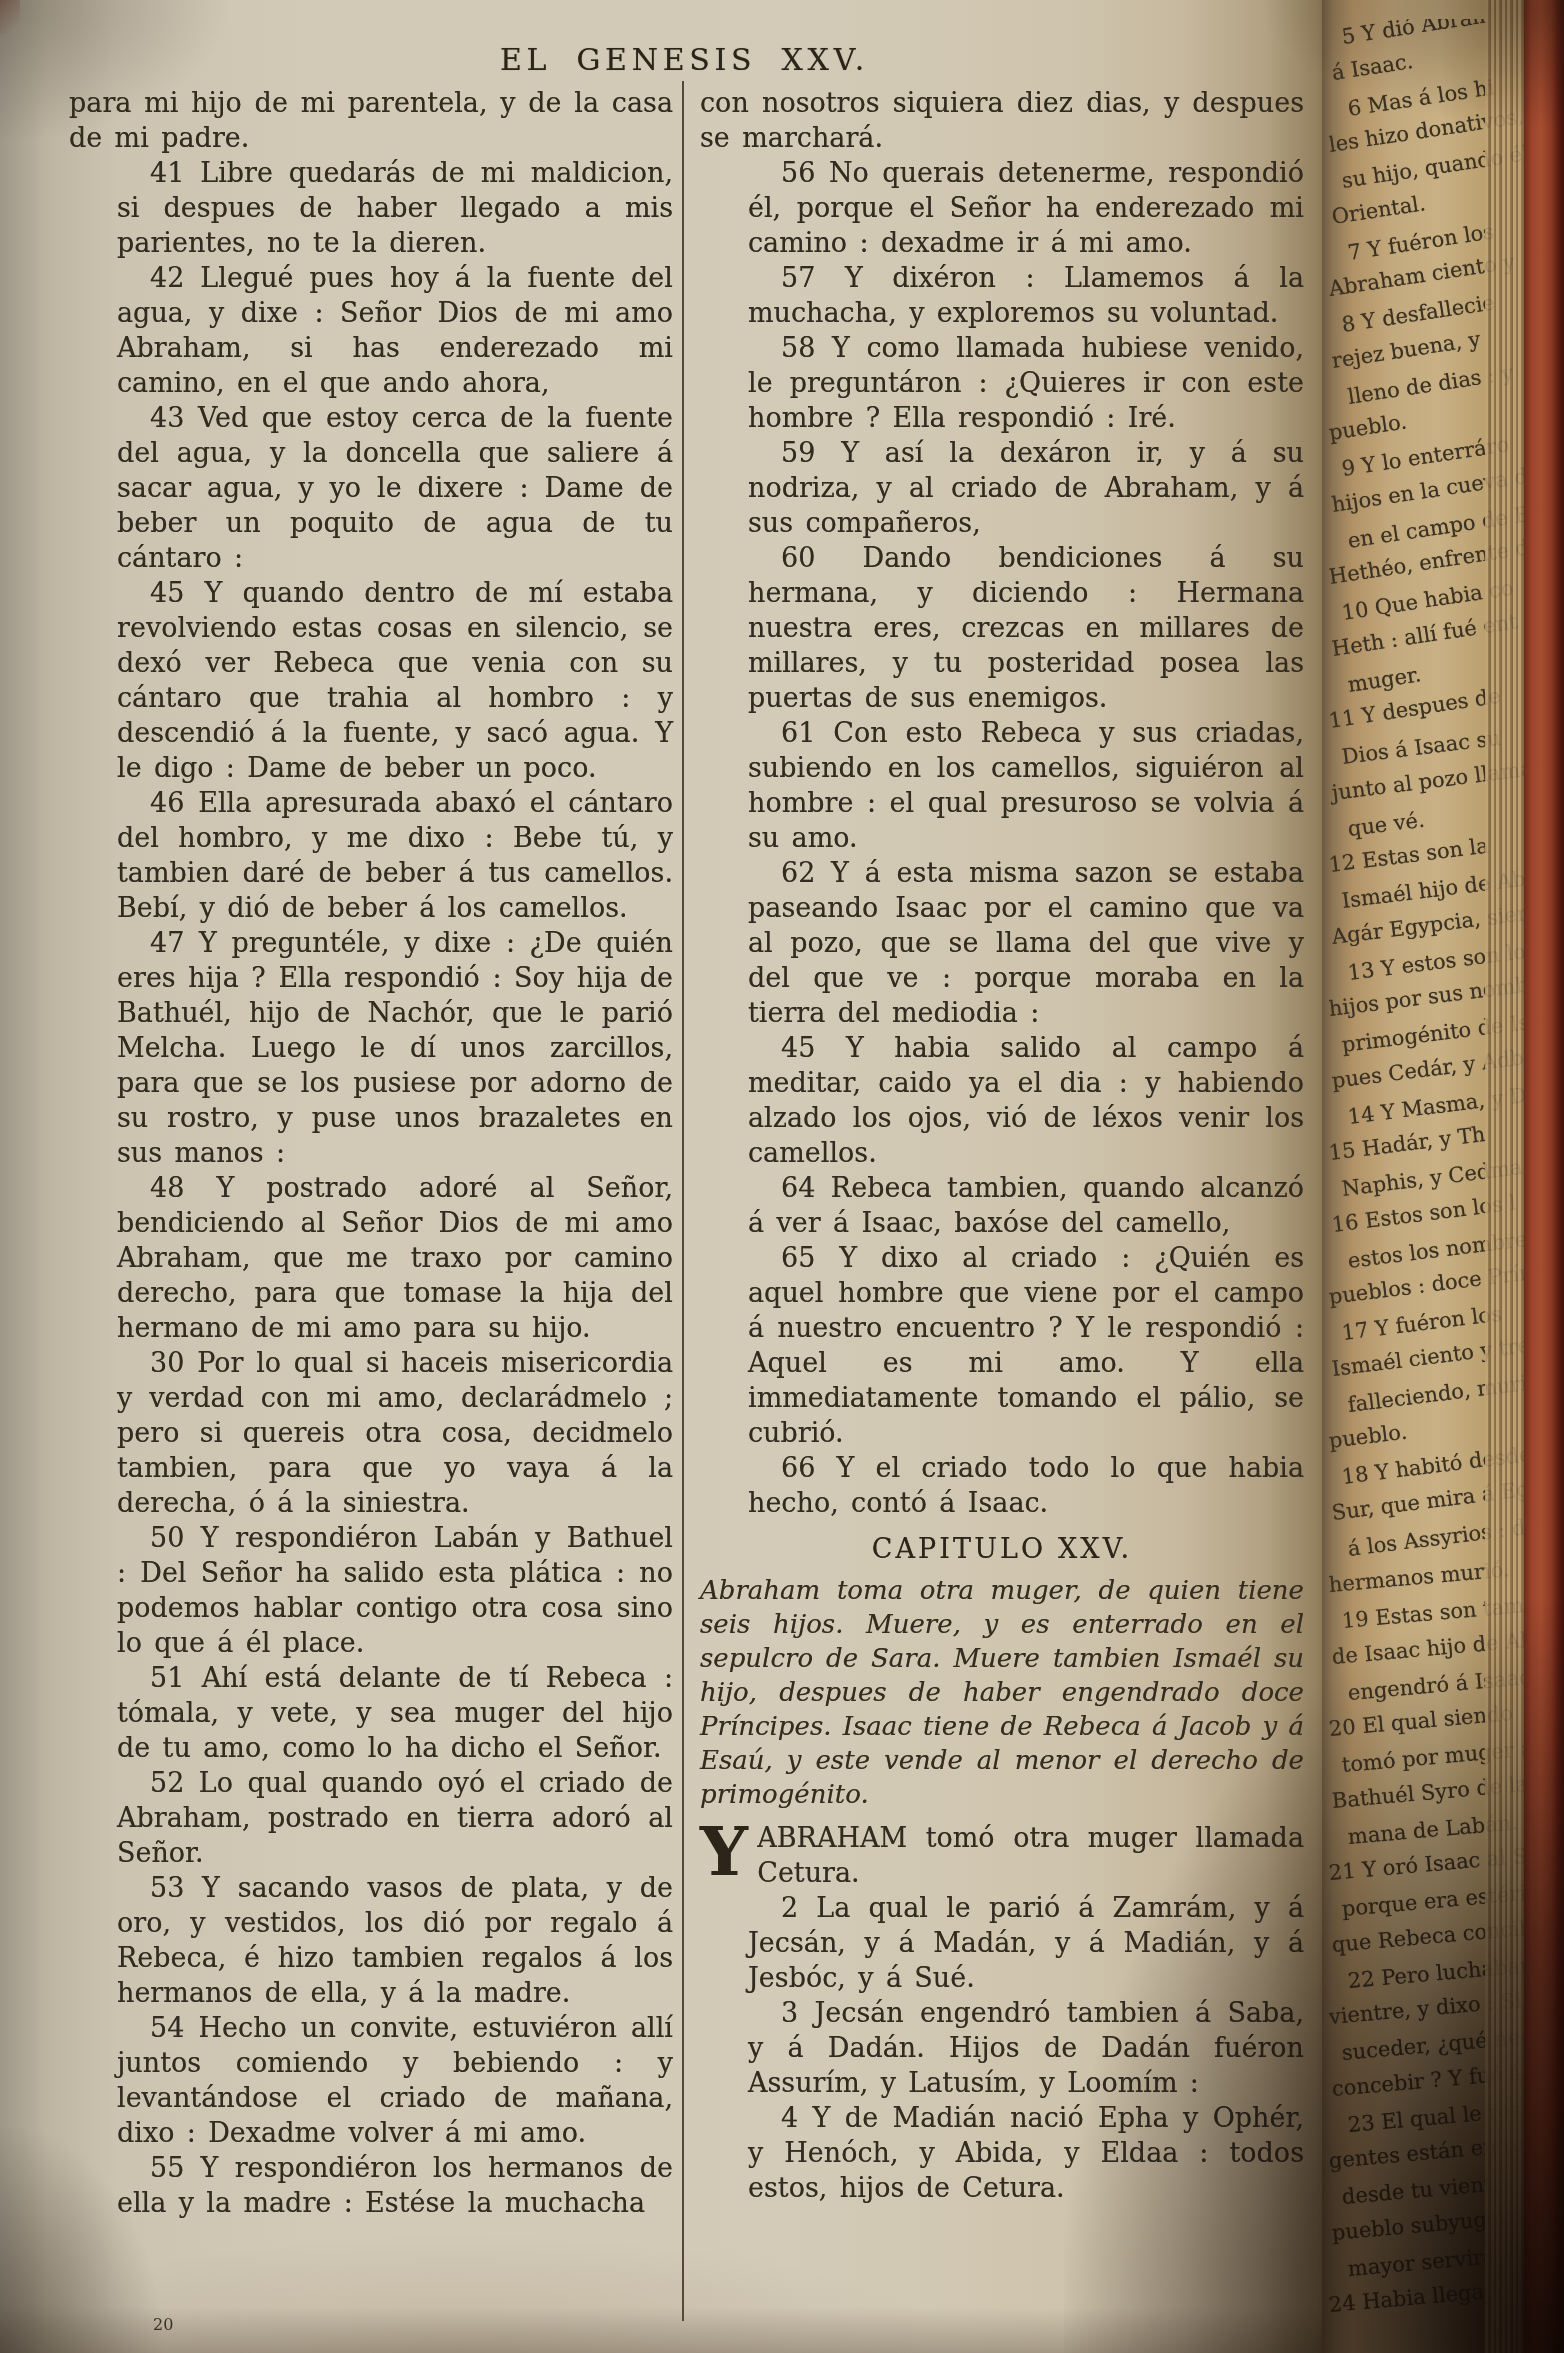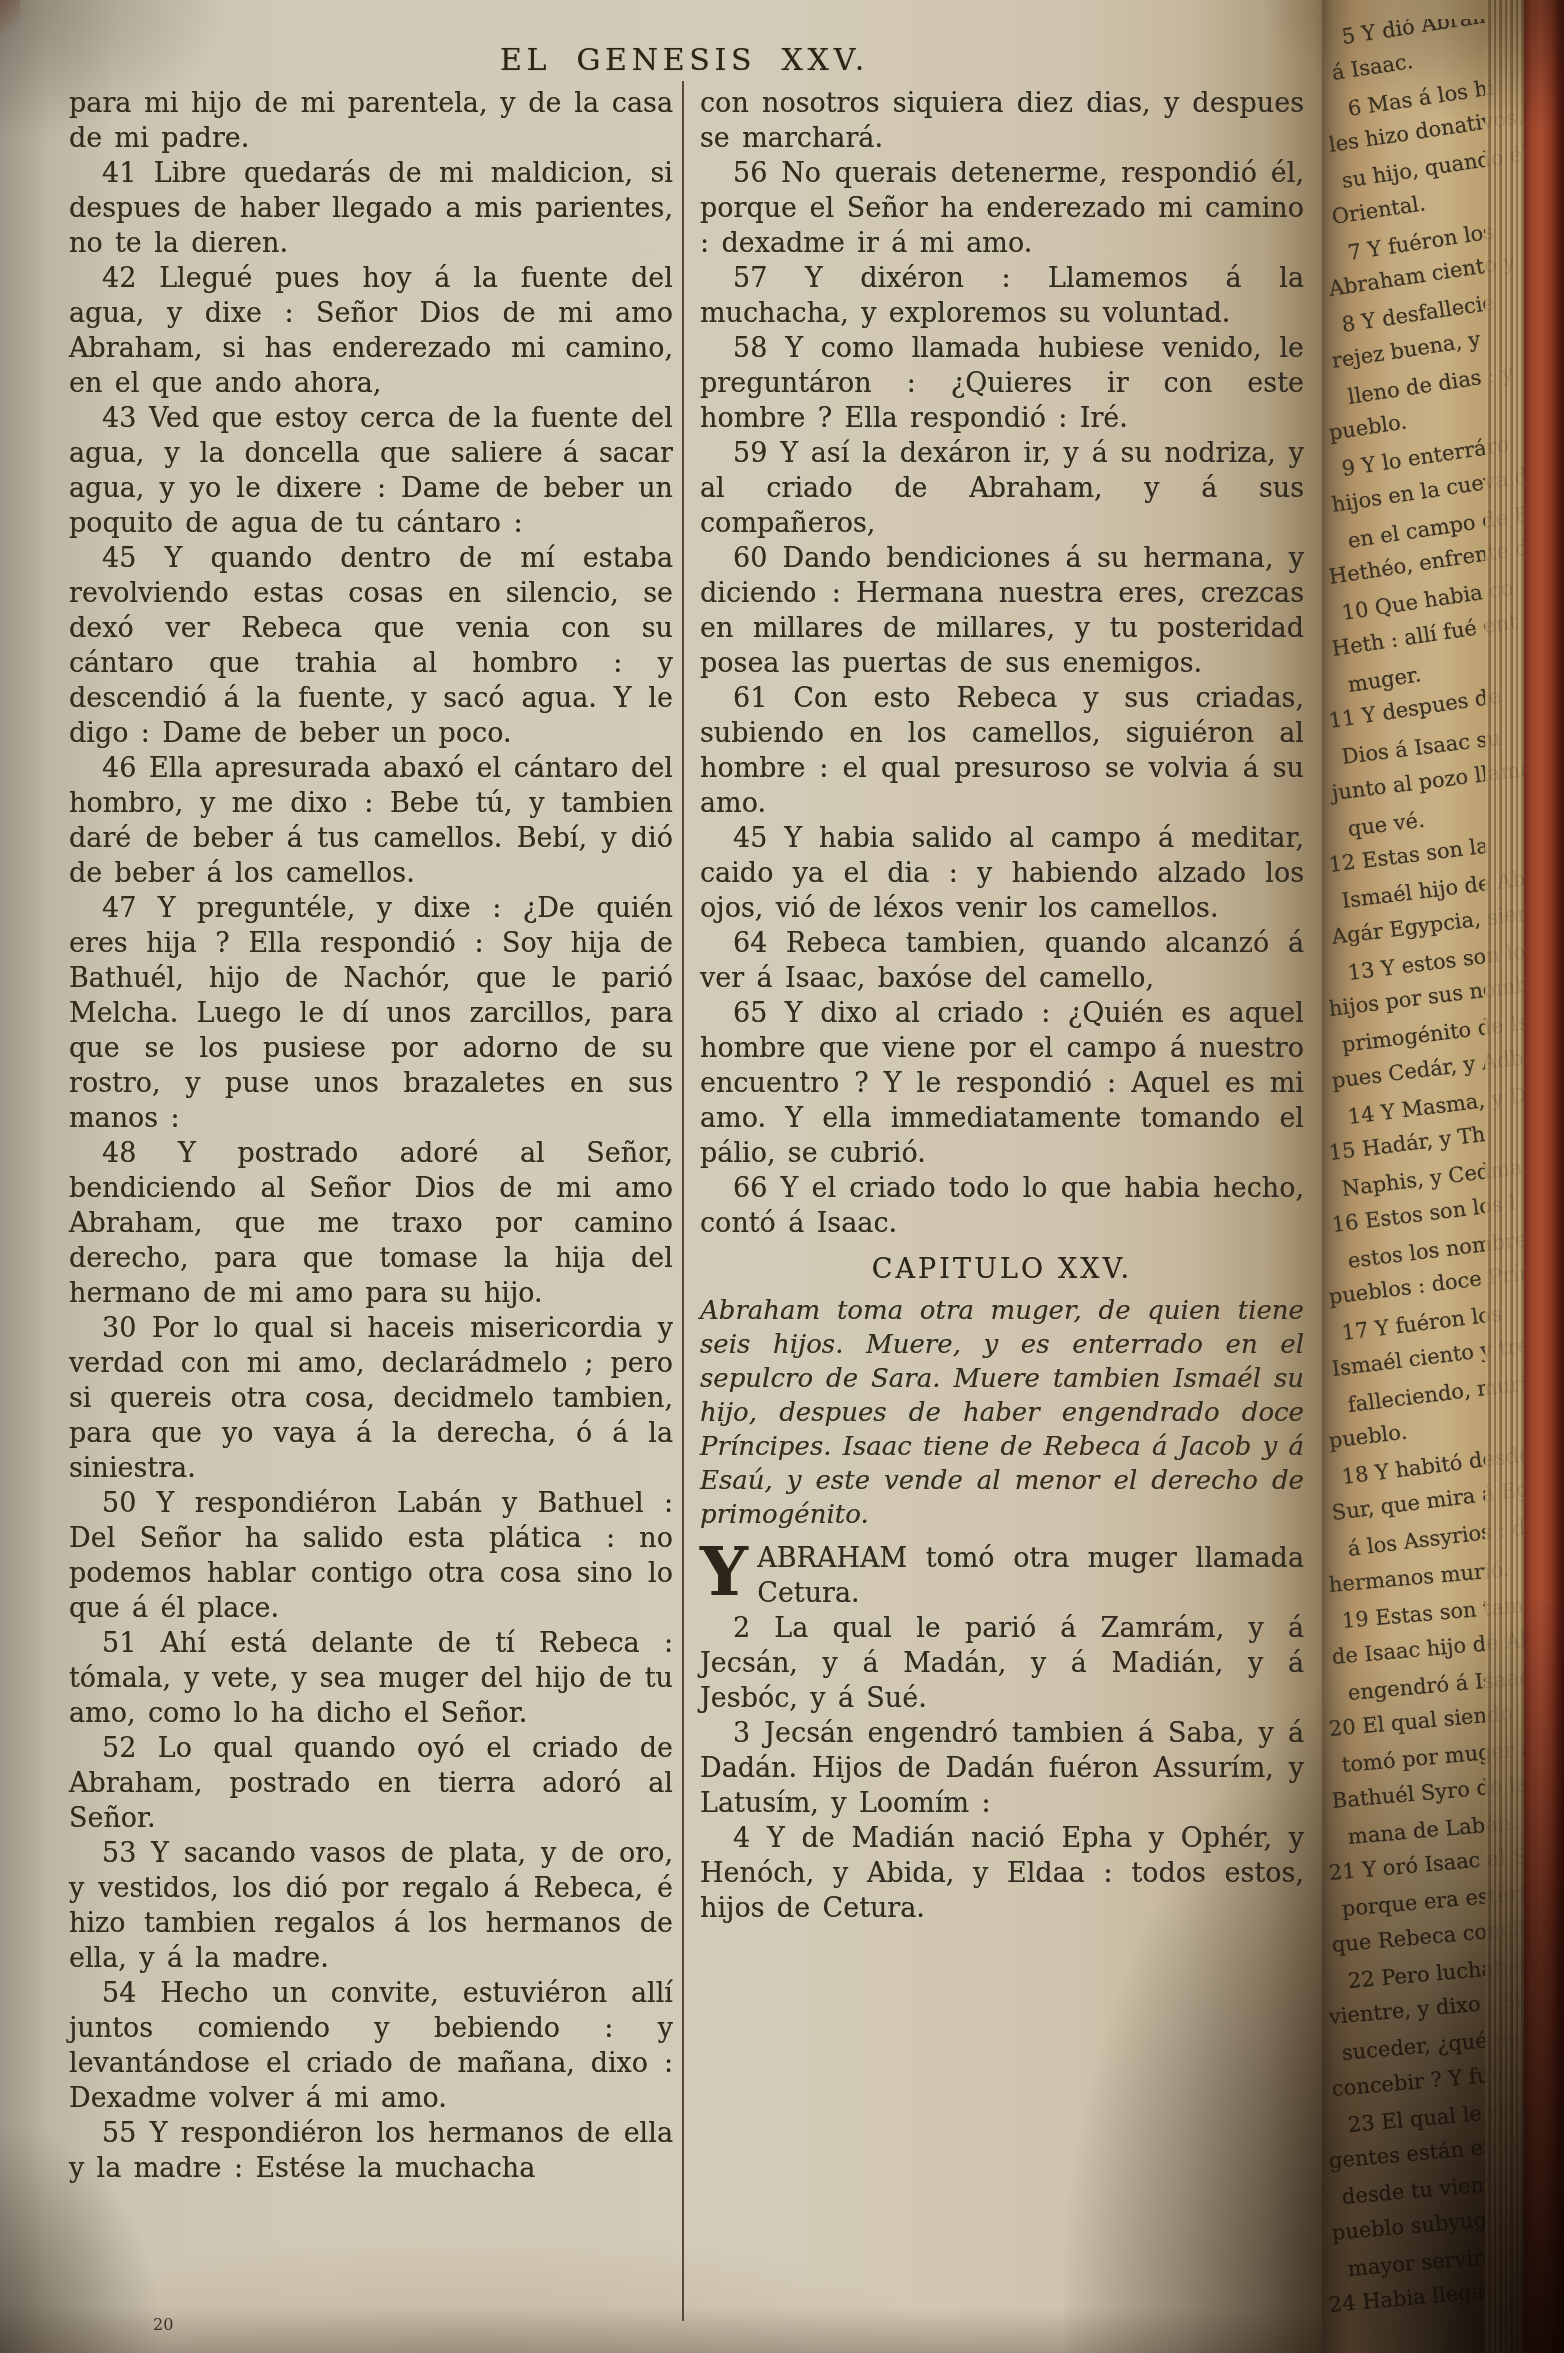--- a/index.html
+++ b/index.html
@@ -56,21 +56,21 @@
   .col-left  { left: 69px; }
   .col-right { left: 700px; }
   .verse {
     font-size: 27px;
     line-height: 35px;
     text-align: justify;
     word-spacing: 0.14em;
     color: #322b20;
     text-shadow: 0 0 0.5px rgba(50,40,25,0.55);
   }
-  .verse.indent { text-indent: 33px; }
+  .verse.indent { text-indent: 33px; margin-left: 48px; }
   .chapter-heading {
     text-align: center;
     font-size: 27px;
     font-weight: normal;
     letter-spacing: 3.1px;
     margin: 12.5px 0 9.4px 0;
     color: #2d2519;
     text-shadow: 0 0 0.6px rgba(45,37,25,0.55);
   }
   .chapter-summary {
@@ -207,20 +207,21 @@
 
     <div class="col col-right">
       <div>
           <p class="verse">con nosotros siquiera diez dias, y despues se marchará.</p>
           <p class="verse indent">56 No querais detenerme, respondió él, porque el Señor ha enderezado mi camino : dexadme ir á mi amo.</p>
           <p class="verse indent">57 Y dixéron : Llamemos á la muchacha, y exploremos su voluntad.</p>
           <p class="verse indent">58 Y como llamada hubiese venido, le preguntáron : ¿Quieres ir con este hombre ? Ella respondió : Iré.</p>
           <p class="verse indent">59 Y así la dexáron ir, y á su nodriza, y al criado de Abraham, y á sus compañeros,</p>
           <p class="verse indent">60 Dando bendiciones á su hermana, y diciendo : Hermana nuestra eres, crezcas en millares de millares, y tu posteridad posea las puertas de sus enemigos.</p>
           <p class="verse indent">61 Con esto Rebeca y sus criadas, subiendo en los camellos, siguiéron al hombre : el qual presuroso se volvia á su amo.</p>
+          <p class="verse indent">62 Y á esta misma sazon se estaba paseando Isaac por el camino que va al pozo, que se llama del que vive y del que ve : porque moraba en la tierra del mediodia :</p>
           <p class="verse indent">45 Y habia salido al campo á meditar, caido ya el dia : y habiendo alzado los ojos, vió de léxos venir los camellos.</p>
           <p class="verse indent">64 Rebeca tambien, quando alcanzó á ver á Isaac, baxóse del camello,</p>
           <p class="verse indent">65 Y dixo al criado : ¿Quién es aquel hombre que viene por el campo á nuestro encuentro ? Y le respondió : Aquel es mi amo. Y ella immediatamente tomando el pálio, se cubrió.</p>
           <p class="verse indent">66 Y el criado todo lo que habia hecho, contó á Isaac.</p>
         </div>
 
       <h2 class="chapter-heading">CAPITULO XXV.</h2>
 
       <p class="chapter-summary">Abraham toma otra muger, de quien tiene seis hijos. Muere, y es enterrado en el sepulcro de Sara. Muere tambien Ismaél su hijo, despues de haber engendrado doce Príncipes. Isaac tiene de Rebeca á Jacob y á Esaú, y este vende al menor el derecho de primogénito.</p>
 

